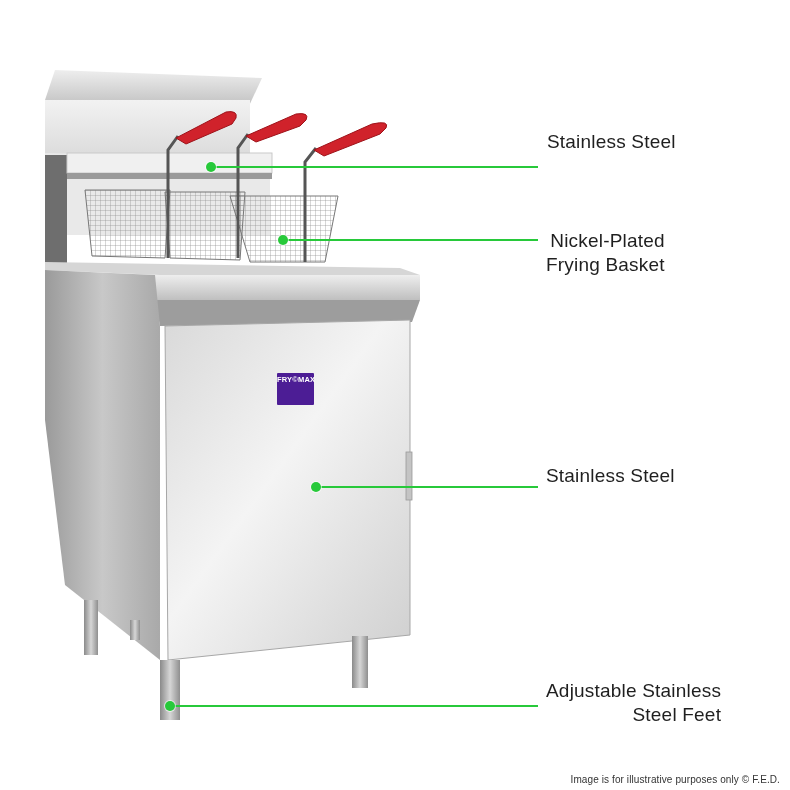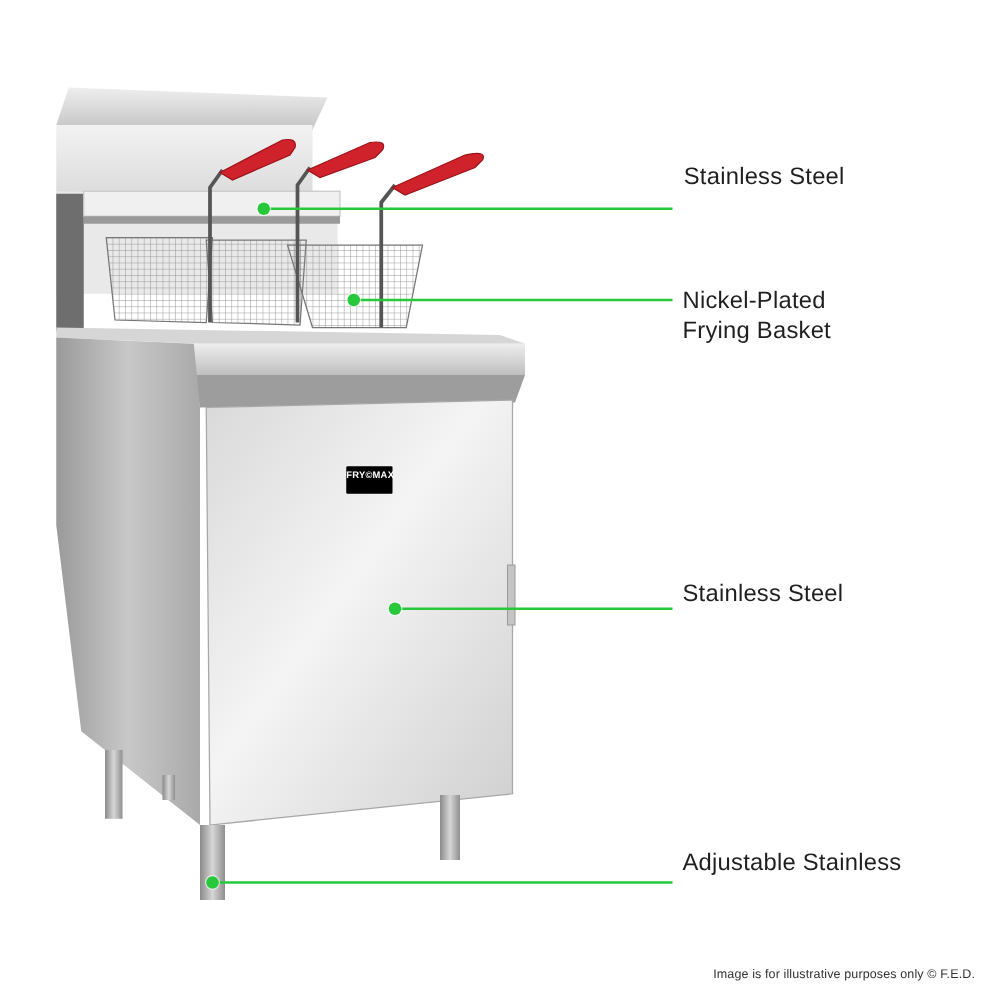--- a/index.html
+++ b/index.html
@@ -1,32 +1,32 @@
 <!DOCTYPE html>
 <html><head>
 <meta charset="utf-8">
 <style>
   html, body { margin: 0; padding: 0; background: #ffffff; }
   body { width: 790px; height: 790px; position: relative; overflow: hidden; font-family: "Liberation Sans", "DejaVu Sans", sans-serif; }
   .canvas { position: absolute; left: 0; top: 0; width: 790px; height: 790px; }
   .product { position: absolute; left: 0; top: 0; width: 790px; height: 790px; }
   .label {
     position: absolute; color: #1f1f1f; font-size: 19px; line-height: 24px;
-    letter-spacing: 0.2px; white-space: nowrap;
+    letter-spacing: 0.2px; white-space: nowrap; text-align: right;
   }
   .label span { display: block; }
   .disclaimer {
     position: absolute; right: 10px; top: 774px; font-size: 10px; color: #333;
     letter-spacing: 0.1px;
   }
   .callout-line { position: absolute; height: 2px; background: #27c93a; }
   .callout-dot { position: absolute; width: 10px; height: 10px; border-radius: 50%; background: #27c93a; box-shadow: 0 0 0 1px rgba(255,255,255,0.6); }
   .brand-badge {
-    position: absolute; left: 277px; top: 373px; width: 37px; height: 22px;
-    background: #000000; color: #fff; font-size: 7.5px; font-weight: bold;
+    position: absolute; left: 277px; top: 373px; width: 37px; height: 32px;
+    background: #4c1d95; color: #fff; font-size: 7.5px; font-weight: bold;
     line-height: 14px; text-align: center; letter-spacing: 0.2px; border-radius: 1px;
   }
 </style>
 </head>
 <body>
 
 <div class="canvas">
 
   <svg class="product" viewBox="0 0 790 790">
     <defs>
@@ -120,16 +120,17 @@
   <div class="callout-line" style="left:316px; top:486px; width:222px;"></div>
   <div class="callout-dot" style="left:311px; top:482px;"></div>
   <div class="label" style="left:546px; top:464px;">
     <span>Stainless Steel</span>
   </div>
 
   <div class="callout-line" style="left:170px; top:705px; width:368px;"></div>
   <div class="callout-dot" style="left:165px; top:701px;"></div>
   <div class="label" style="left:546px; top:679px;">
     <span>Adjustable Stainless</span>
+    <span>Steel Feet</span>
   </div>
 
   <div class="disclaimer">Image is for illustrative purposes only  © F.E.D.</div>
 </div>
 
 </body></html>

